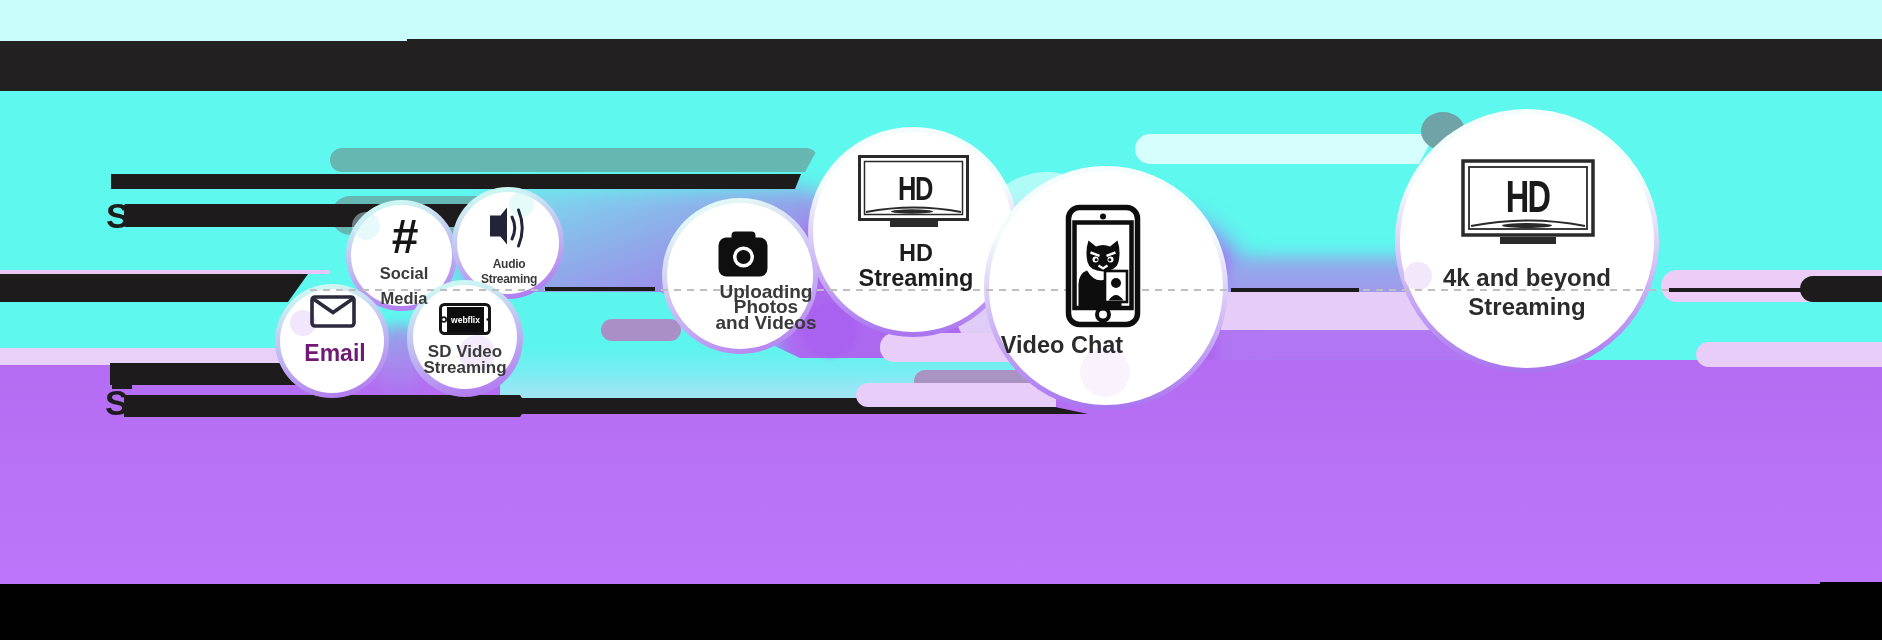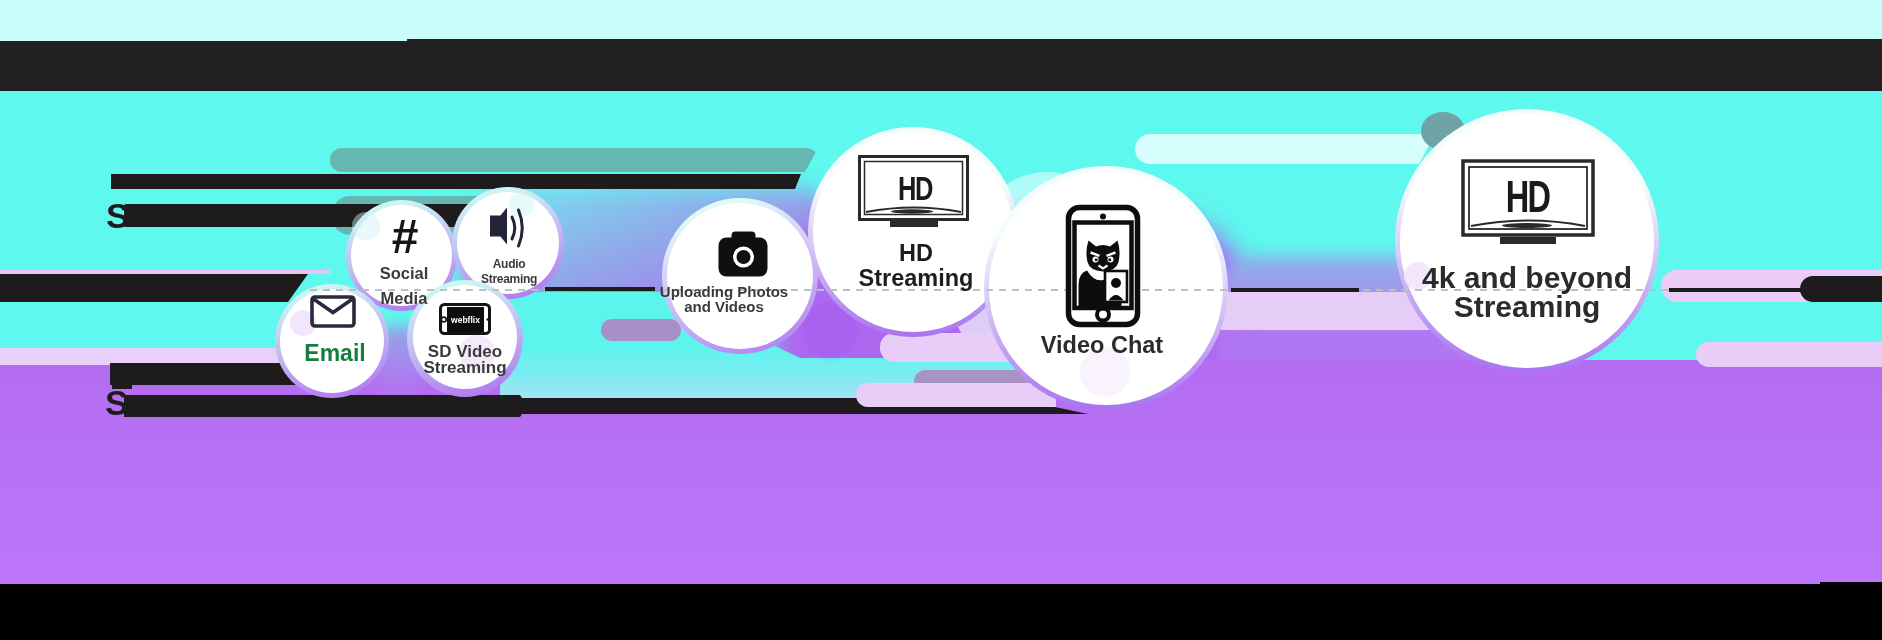--- a/index.html
+++ b/index.html
@@ -103,21 +103,21 @@
 <div class="lbl" style="left:459px;top:257px;width:100px;font-size:12px;line-height:15.2px;letter-spacing:-0.3px;">Audio<br>Streaming</div>
 <div class="pill" style="left:509px;top:192px;width:25px;height:25px;border-radius:50%;background:rgba(205,248,244,.55);"></div>
 
 <div class="abs" style="left:275px;top:284px;width:114px;height:114px;border-radius:50%;
   background:linear-gradient(165deg,#cdf6f3 12%,#b27af0 92%);"></div>
 <div class="abs" style="left:280px;top:289px;width:104px;height:104px;border-radius:50%;background:#fff;"></div>
 <svg class="abs" style="left:310px;top:295px;" width="46" height="33" viewBox="0 0 46 33">
   <rect x="2" y="2" width="42" height="29" rx="3" fill="none" stroke="#2a2a3c" stroke-width="3.6"></rect>
   <path d="M3.5 4 L23 17.5 L42.5 4" fill="none" stroke="#2a2a3c" stroke-width="3.6"></path>
 </svg>
-<div class="lbl" style="left:285px;top:342px;width:100px;font-size:23px;line-height:23px;color:#15803d;">Email</div>
+<div class="lbl" style="left:285px;top:342px;width:100px;font-size:23px;line-height:23px;color:#701a75;">Email</div>
 <div class="pill" style="left:290px;top:310px;width:26px;height:26px;border-radius:50%;background:rgba(238,226,250,.85);"></div>
 
 <div class="abs" style="left:407px;top:280px;width:116px;height:117px;border-radius:50%;
   background:linear-gradient(165deg,#cdf6f3 12%,#b27af0 92%);"></div>
 <div class="abs" style="left:413px;top:285px;width:104px;height:104px;border-radius:50%;background:#fff;"></div>
 <div class="pill" style="left:459px;top:335px;width:36px;height:36px;border-radius:50%;background:rgba(240,230,250,.8);"></div>
 <svg class="abs" style="left:439px;top:303px;" width="53" height="33" viewBox="0 0 53 33">
   <rect x="1.5" y="1.5" width="49" height="29" rx="4" fill="#fff" stroke="#141414" stroke-width="3"></rect>
   <rect x="8" y="4" width="37" height="25" fill="#0d0d0d"></rect>
   <circle cx="4.8" cy="16.5" r="2.4" fill="none" stroke="#141414" stroke-width="1.6"></circle>
@@ -128,21 +128,21 @@
 
 <div class="abs" style="left:662px;top:198px;width:156px;height:156px;border-radius:50%;
   background:linear-gradient(160deg,#e2f8f6 15%,#b583f1 92%);"></div>
 <div class="abs" style="left:667px;top:203px;width:146px;height:146px;border-radius:50%;background:#fff;"></div>
 <svg class="abs" style="left:717px;top:231px;" width="52" height="47" viewBox="0 0 52 47">
   <rect x="14.5" y="0.5" width="24" height="12" rx="4" fill="#0f0f0f"></rect>
   <rect x="1.5" y="6.5" width="49" height="39" rx="8" fill="#0f0f0f"></rect>
   <circle cx="26.5" cy="26" r="10.5" fill="#fff"></circle>
   <circle cx="26.5" cy="26" r="7" fill="#0f0f0f"></circle>
 </svg>
-<div class="lbl" style="left:644px;top:283.5px;width:160px;font-size:15px;line-height:15.8px;">Uploading Photos<br>and Videos</div>
+<div class="lbl" style="left:686px;top:283.5px;width:160px;font-size:19px;line-height:15.8px;">Uploading Photos<br>and Videos</div>
 
 <div class="abs" style="left:808px;top:127px;width:210px;height:210px;border-radius:50%;
   background:linear-gradient(to bottom,#f4fdfc 28%,#a873ef 100%);"></div>
 <div class="abs" style="left:813px;top:132px;width:200px;height:200px;border-radius:50%;background:#fff;"></div>
 <svg class="abs" style="left:858px;top:155px;" width="112" height="74" viewBox="0 0 112 74">
   <rect x="1.5" y="1.5" width="108" height="63" fill="#fff" stroke="#2a2a2a" stroke-width="3"></rect>
   <rect x="6.5" y="6.5" width="98" height="53" fill="none" stroke="#2a2a2a" stroke-width="1.5"></rect>
   <g transform="translate(57,44.5) scale(0.75,1)">
       <text x="0" y="0" font-size="34" font-weight="bold" fill="#1a1a1a" text-anchor="middle" font-family="Liberation Sans" letter-spacing="-2">HD</text>
     </g>
@@ -171,37 +171,37 @@
   <circle cx="31.2" cy="55.7" r="1.5" fill="#0d0d0d"></circle>
   <circle cx="44.8" cy="55.7" r="1.5" fill="#0d0d0d"></circle>
   <path d="M33.5 61.5 L38 64.5 L42.5 61.5" stroke="#fff" stroke-width="2.2" fill="none"></path>
 
   <rect x="40" y="67" width="22" height="31" fill="#fff" stroke="#0d0d0d" stroke-width="2.6"></rect>
   <circle cx="51" cy="79" r="5" fill="#0d0d0d"></circle>
   <path d="M43.5 96.5 Q51 85.5 58.5 96.5 Z" fill="#0d0d0d"></path>
 
   <circle cx="38" cy="110.5" r="6" fill="none" stroke="#0d0d0d" stroke-width="4"></circle>
 </svg>
-<div class="lbl" style="left:1032px;top:334px;width:140px;font-size:23.5px;line-height:23.5px;color:#2b2b2b;">Video Chat</div>
+<div class="lbl" style="left:992px;top:334px;width:140px;font-size:23.5px;line-height:23.5px;color:#2b2b2b;">Video Chat</div>
 <div class="pill" style="left:1080px;top:347px;width:50px;height:50px;border-radius:50%;background:rgba(245,238,252,.7);"></div>
 
 <div class="abs" style="left:1395px;top:109px;width:264px;height:264px;border-radius:50%;
   background:linear-gradient(to bottom,#f4fdfc 28%,#a873ef 100%);"></div>
 <div class="abs" style="left:1400px;top:114px;width:254px;height:254px;border-radius:50%;background:#fff;"></div>
 <svg class="abs" style="left:1461px;top:159px;" width="134" height="86" viewBox="0 0 134 86">
   <rect x="2" y="2" width="130" height="74" fill="#fff" stroke="#2a2a2a" stroke-width="3.5"></rect>
   <rect x="8" y="8" width="118" height="62" fill="none" stroke="#2a2a2a" stroke-width="1.8"></rect>
   <g transform="translate(66.5,52.5) scale(0.74,1)">
       <text x="0" y="0" font-size="44" font-weight="bold" fill="#1a1a1a" text-anchor="middle" font-family="Liberation Sans" letter-spacing="-2.5">HD</text>
     </g>
   <path d="M10 67 Q67 56 124 67" fill="none" stroke="#2a2a2a" stroke-width="2.2"></path>
   <ellipse cx="66" cy="66.5" rx="25" ry="2.5" fill="#2a2a2a"></ellipse>
   <rect x="39" y="78" width="56" height="7" fill="#2a2a2a"></rect>
 </svg>
-<div class="lbl" style="left:1397px;top:264px;width:260px;font-size:30px;line-height:28.5px;color:#2b2b2b;">4k and beyond<br>Streaming</div>
+<div class="lbl" style="left:1397px;top:264px;width:260px;font-size:24px;line-height:28.5px;color:#2b2b2b;">4k and beyond<br>Streaming</div>
 
 <div class="pill" style="left:1404px;top:262px;width:28px;height:28px;border-radius:50%;background:rgba(242,230,251,.9);"></div>
 
 <div class="abs" style="left:310px;top:288.5px;width:1497px;height:2px;z-index:5;
   background:repeating-linear-gradient(to right,#bfbfbf 0 7px,transparent 7px 13px);"></div>
 
 <div class="abs top7" style="left:545px;top:287px;width:110px;height:4px;background:#1e1b1c;"></div>
 <div class="abs top7" style="left:1231px;top:288px;width:128px;height:4px;background:#1e1b1c;"></div>
 <div class="abs top7" style="left:1669px;top:288px;width:140px;height:4px;background:#1e1b1c;"></div>
 <div class="abs top7" style="left:1800px;top:276px;width:92px;height:26px;border-radius:13px 0 0 13px;background:#1e1b1c;"></div>

